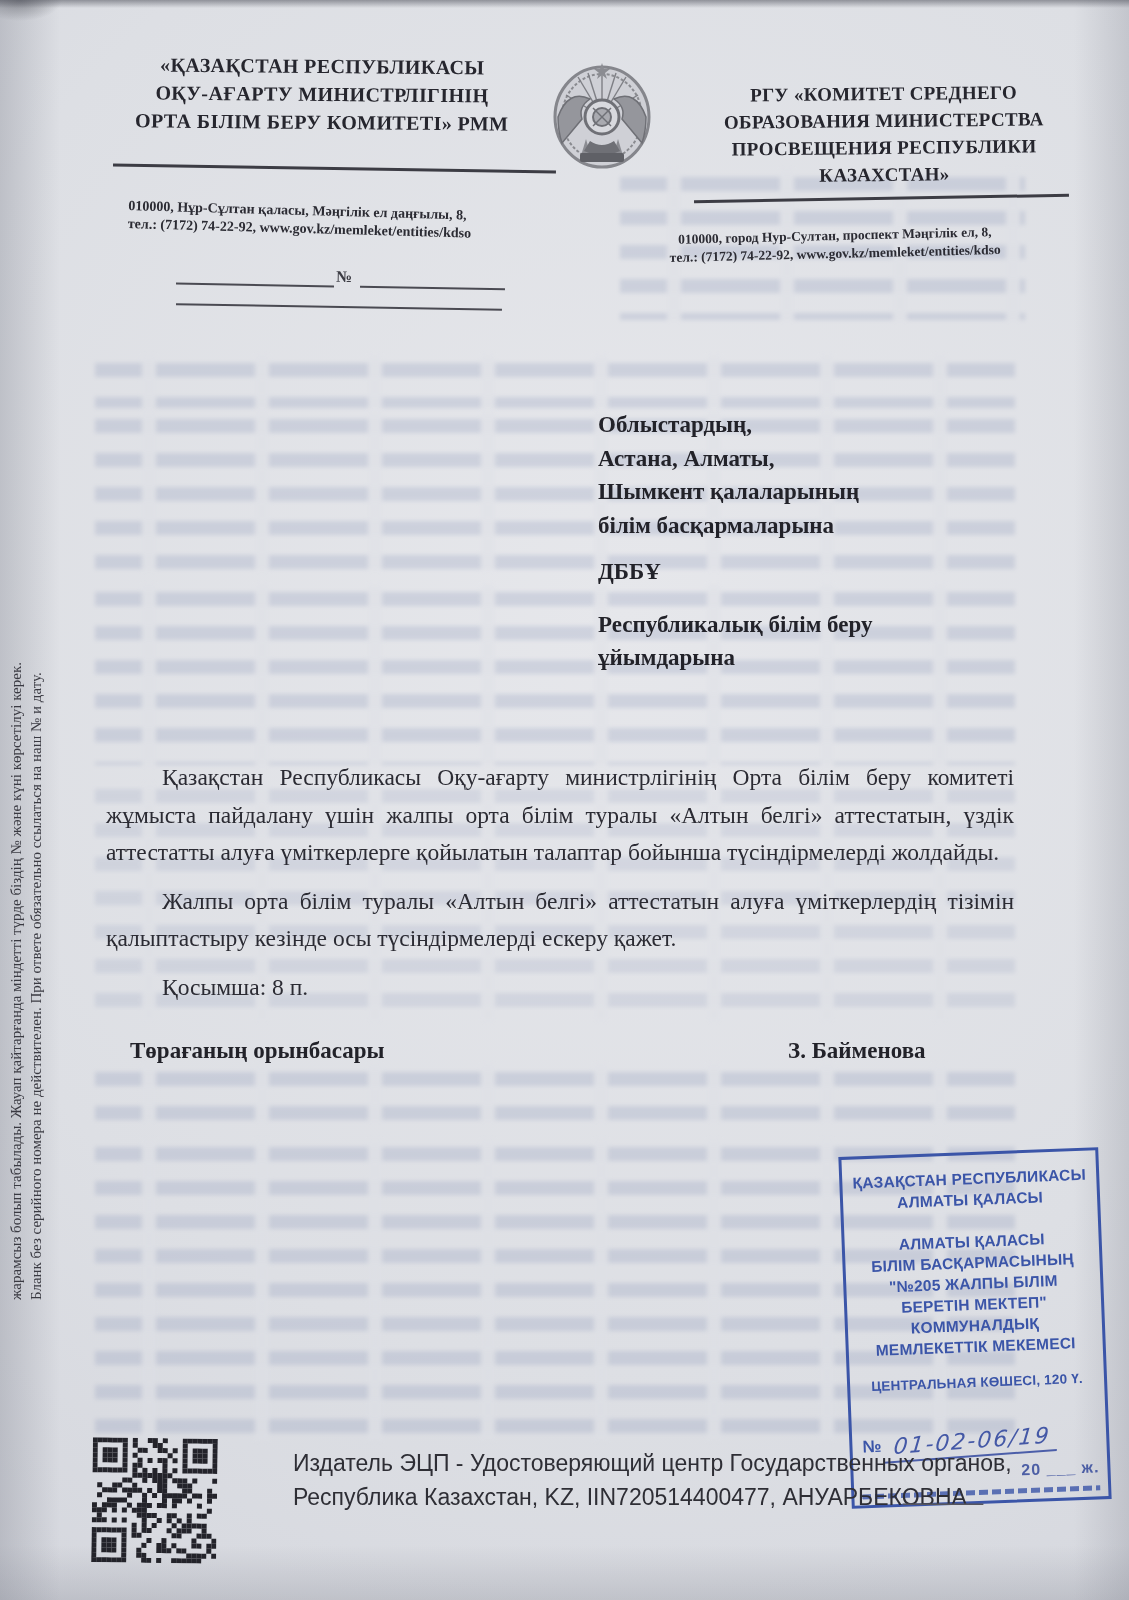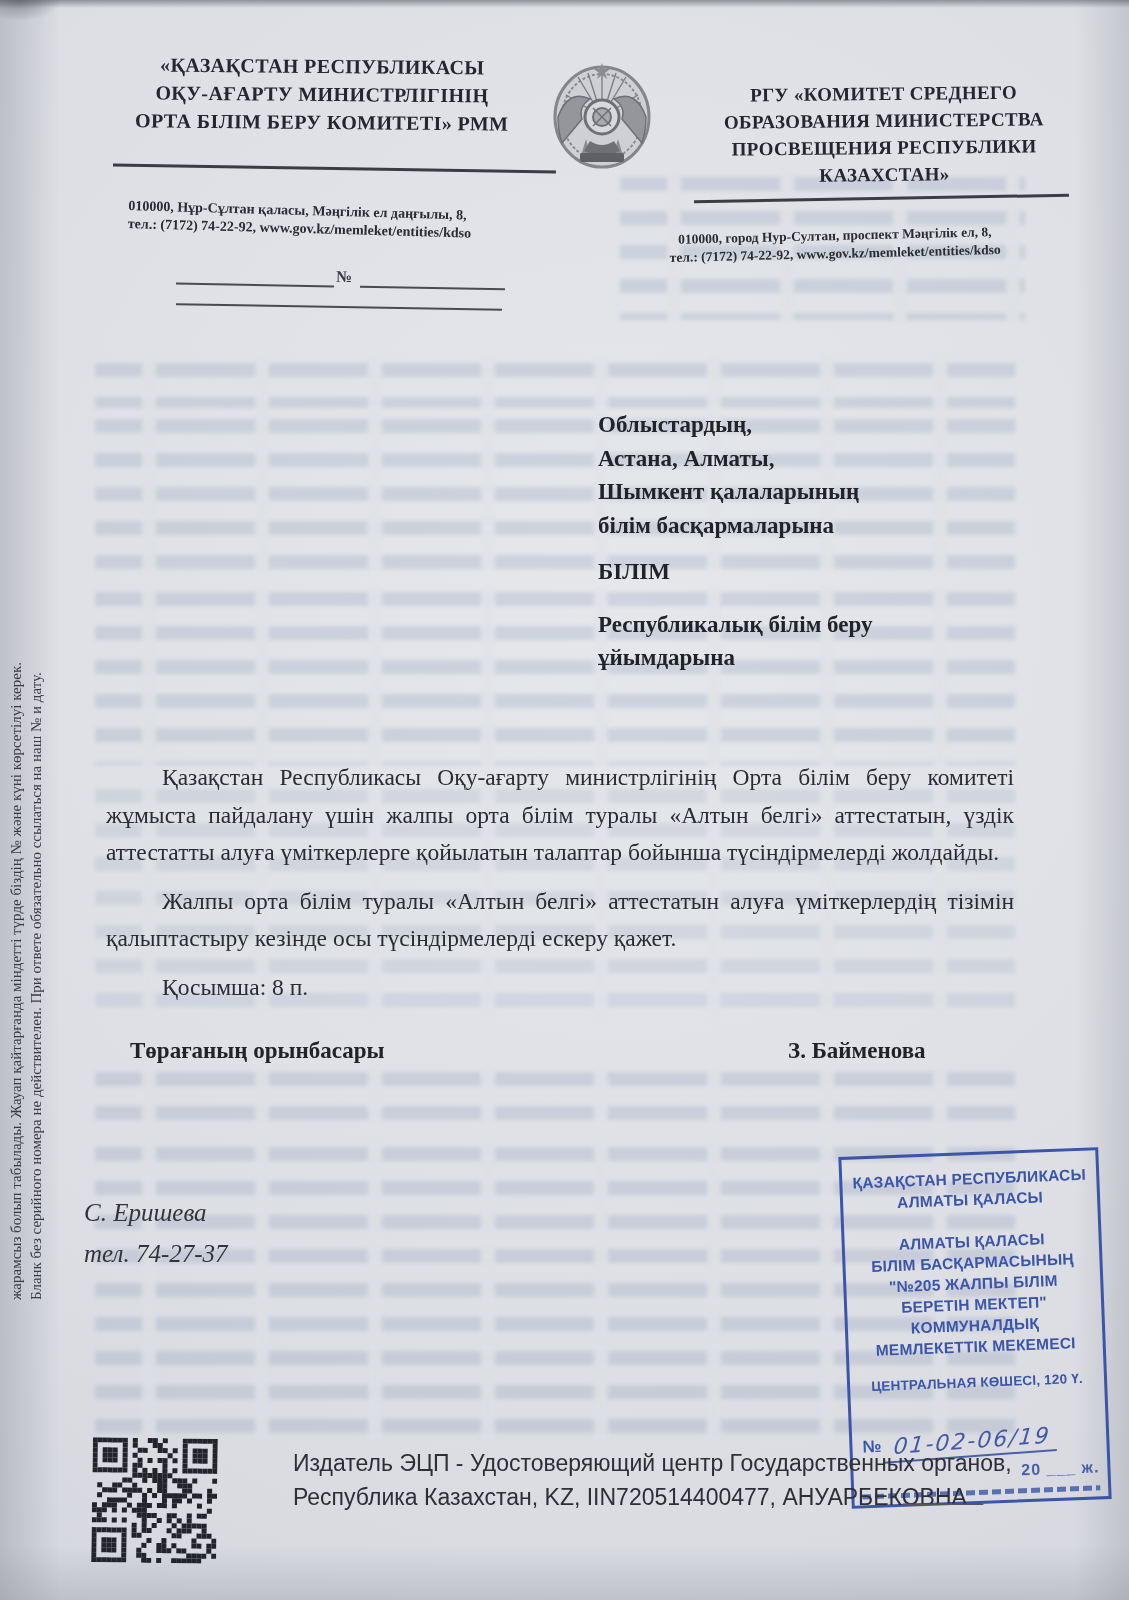--- a/index.html
+++ b/index.html
@@ -147,39 +147,35 @@
   <div class="abs ref-symbol">№</div>
   <div class="abs refline" style="left:360px;top:287px;width:145px;transform:rotate(1deg);"></div>
   <div class="abs refline" style="left:176px;top:306px;width:326px;transform:rotate(1deg);"></div>
 
   <div class="abs recipient">
     <div>Облыстардың,</div>
     <div>Астана, Алматы,</div>
     <div>Шымкент қалаларының</div>
     <div>білім басқармаларына</div>
     <div class="gap1"></div>
-    <div>БІЛІМ</div>
+    <div>ДББҰ</div>
     <div class="gap2"></div>
     <div>Республикалық білім беру</div>
     <div>ұйымдарына</div>
   </div>
 
   <div class="abs body-text">
     <p>Қазақстан Республикасы Оқу-ағарту министрлігінің Орта білім беру комитеті жұмыста пайдалану үшін жалпы орта білім туралы «Алтын белгі» аттестатын, үздік аттестатты алуға үміткерлерге қойылатын талаптар бойынша түсіндірмелерді жолдайды.</p>
     <p>Жалпы орта білім туралы «Алтын белгі» аттестатын алуға үміткерлердің тізімін қалыптастыру кезінде осы түсіндірмелерді ескеру қажет.</p>
     <p style="text-align:left;">Қосымша: 8 п.</p>
   </div>
 
   <div class="abs sig-title">Төрағаның орынбасары</div>
   <div class="abs sig-name">З. Байменова</div>
 
-  <div class="abs executor">
-    <div>С. Еришева</div>
-    <div>тел. 74-27-37</div>
-  </div>
 
   <div class="abs stamp">
     <div class="l">ҚАЗАҚСТАН РЕСПУБЛИКАСЫ</div>
     <div class="l">АЛМАТЫ ҚАЛАСЫ</div>
     <div class="gap-a"></div>
     <div class="l">АЛМАТЫ ҚАЛАСЫ</div>
     <div class="l">БІЛІМ БАСҚАРМАСЫНЫҢ</div>
     <div class="l">"№205 ЖАЛПЫ БІЛІМ</div>
     <div class="l">БЕРЕТІН МЕКТЕП"</div>
     <div class="l">КОММУНАЛДЫҚ</div>

